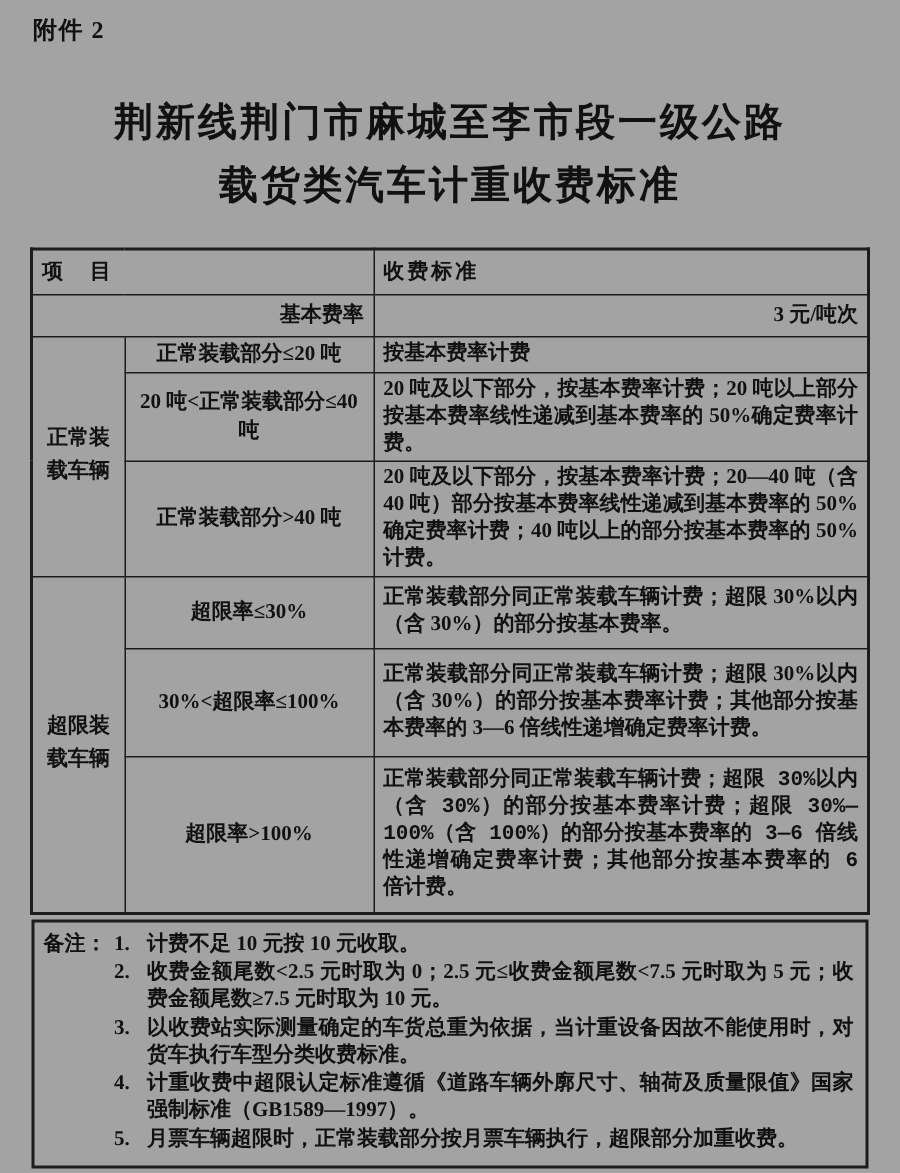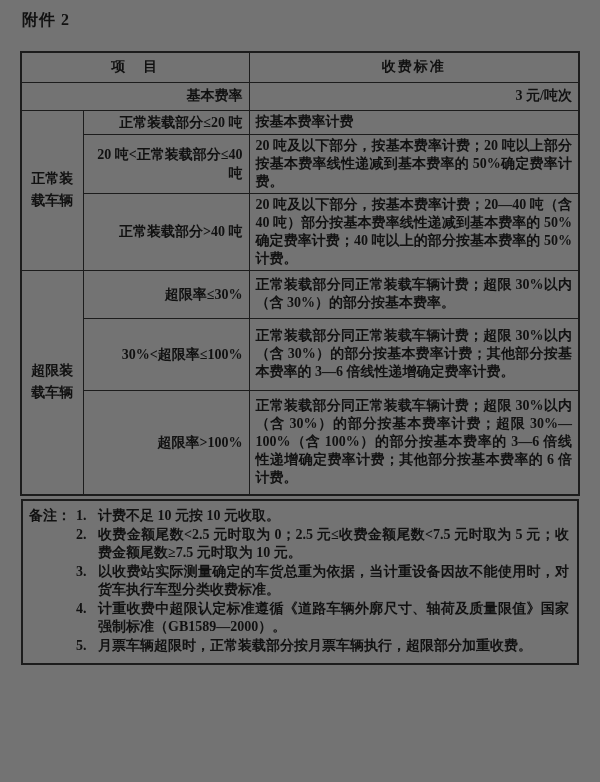--- a/index.html
+++ b/index.html
@@ -1,19 +1,19 @@
 <!DOCTYPE html>
 <html lang="zh"><head>
 <meta charset="utf-8">
 <style>
   html, body { margin: 0; padding: 0; background: #ffffff; }
   .page {
     width: 600px;
     height: 782px;
-    background: #737373;
+    background: #a3a3a3;
     color: #111111;
     font-family: "Liberation Serif", "DejaVu Serif", serif;
     font-weight: bold;
     box-sizing: border-box;
     overflow: hidden;
   }
   .attachment-label {
     padding: 10px 0 0 22px;
     font-size: 16px;
     letter-spacing: 1px;
@@ -36,45 +36,45 @@
     font-size: 14px;
     font-weight: bold;
     color: #111111;
     padding: 2px 6px;
     box-sizing: border-box;
   }
   .fee-table { border: 2px solid #1c1c1c; }
   col.c-group { width: 62px; }
   col.c-cond  { width: 166px; }
   col.c-fee   { width: 330px; }
-  .th-cell { text-align: center; font-size: 15px; height: 30px; letter-spacing: 2px; }
+  .th-cell { text-align: left; font-size: 15px; height: 30px; letter-spacing: 2px; }
   .base-label, .base-value { text-align: right; height: 28px; font-size: 15px; }
   .group-cell {
     text-align: center;
     font-size: 15px;
     padding: 0 7px;
     word-break: break-all;
     line-height: 22px;
     font-family: Liberation Mono, monospace;
   }
   .cond-cell {
-    text-align: right;
+    text-align: center;
     line-height: 19px;
   }
   .fee-cell {
     text-align: justify;
     line-height: 18px;
     padding: 3px 6px;
   }
   .row-simple .fee-cell { text-align: left; height: 22px; }
   .row-m .fee-cell { height: 56px; margin-top: 16px; }
   .row-l .fee-cell { height: 76px; }
   .row-s2 .fee-cell { height: 48px; }
   .row-l2 .fee-cell { height: 72px; }
-  .row-xl .fee-cell { height: 105px; }
+  .row-xl .fee-cell { height: 105px; font-family: Liberation Mono, monospace; }
   .notes-box {
     width: 558px;
     margin: 3px auto 12px auto;
     border: 2px solid #1c1c1c;
     box-sizing: border-box;
     padding: 6px 8px 8px 6px;
     display: flex;
     font-size: 14px;
     line-height: 18.5px;
   }
@@ -84,20 +84,24 @@
   .note-num { width: 22px; flex-shrink: 0; }
   .note-text { flex: 1; text-align: justify; }
 </style>
 </head>
 <body>
 
 <div class="page">
 
   <div class="attachment-label">附件 2</div>
 
+  <div class="doc-title">
+    <div>荆新线荆门市麻城至李市段一级公路</div>
+    <div>载货类汽车计重收费标准</div>
+  </div>
 
   <table class="fee-table">
     <colgroup>
       <col class="c-group">
         <col class="c-cond">
         <col class="c-fee">
     </colgroup>
     <tbody>
       <tr>
         <th class="th-cell" colspan="2">项　目</th>
@@ -153,21 +157,21 @@
       <div class="note-item">
         <span class="note-num">2.</span>
         <span class="note-text">收费金额尾数&lt;2.5 元时取为 0；2.5 元≤收费金额尾数&lt;7.5 元时取为 5 元；收费金额尾数≥7.5 元时取为 10 元。</span>
       </div>
       <div class="note-item">
         <span class="note-num">3.</span>
         <span class="note-text">以收费站实际测量确定的车货总重为依据，当计重设备因故不能使用时，对货车执行车型分类收费标准。</span>
       </div>
       <div class="note-item">
         <span class="note-num">4.</span>
-        <span class="note-text">计重收费中超限认定标准遵循《道路车辆外廓尺寸、轴荷及质量限值》国家强制标准（GB1589—2000）。</span>
+        <span class="note-text">计重收费中超限认定标准遵循《道路车辆外廓尺寸、轴荷及质量限值》国家强制标准（GB1589—1997）。</span>
       </div>
       <div class="note-item">
         <span class="note-num">5.</span>
         <span class="note-text">月票车辆超限时，正常装载部分按月票车辆执行，超限部分加重收费。</span>
       </div>
     </div>
   </div>
 
 </div>
 

